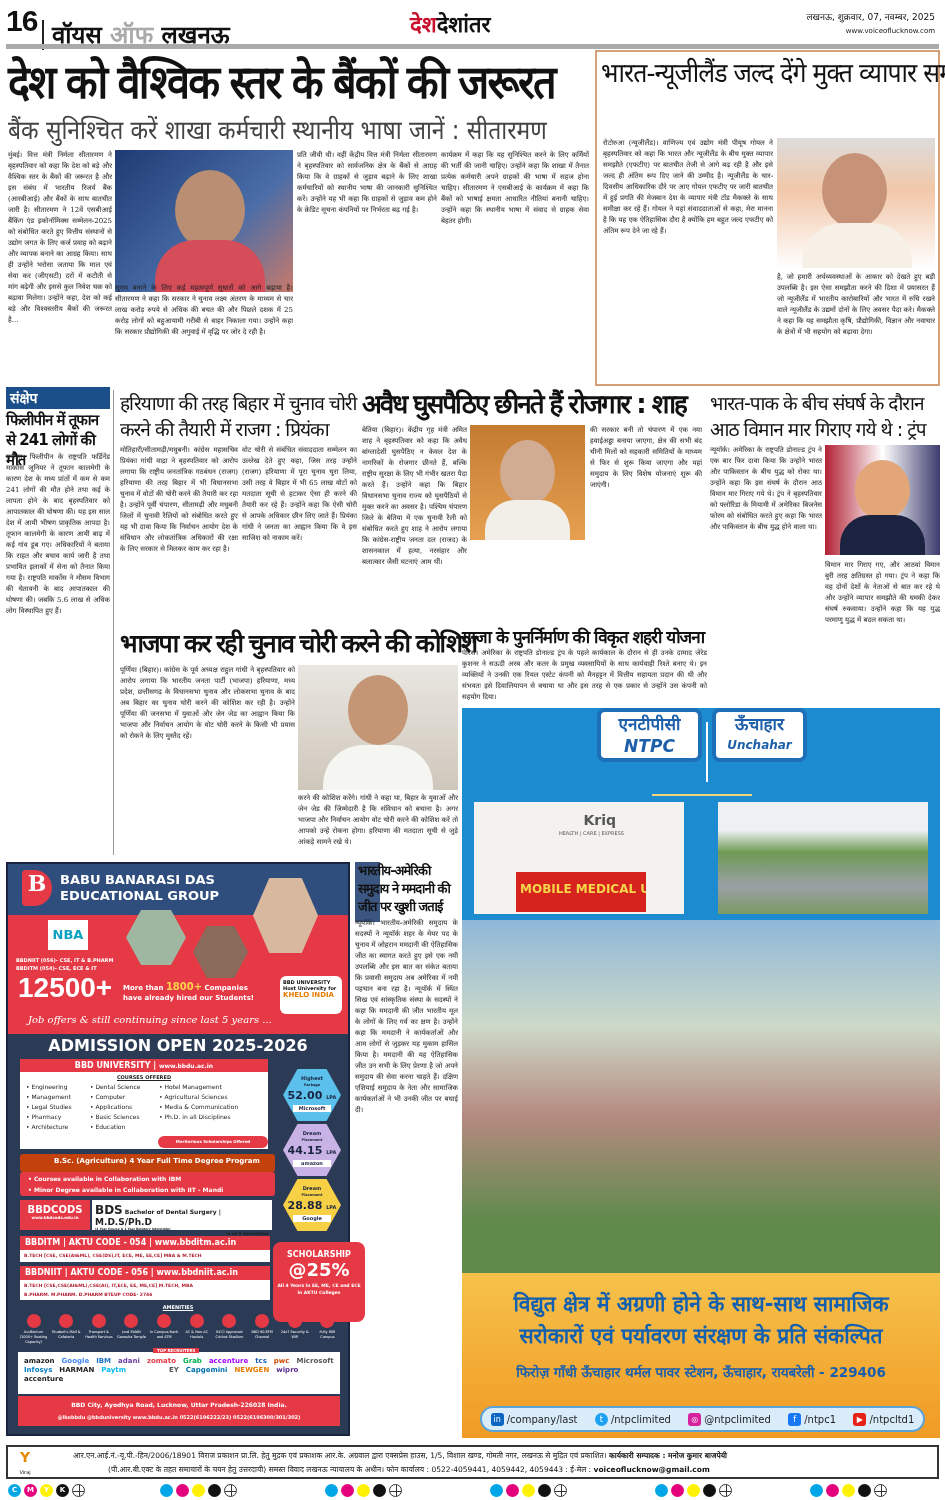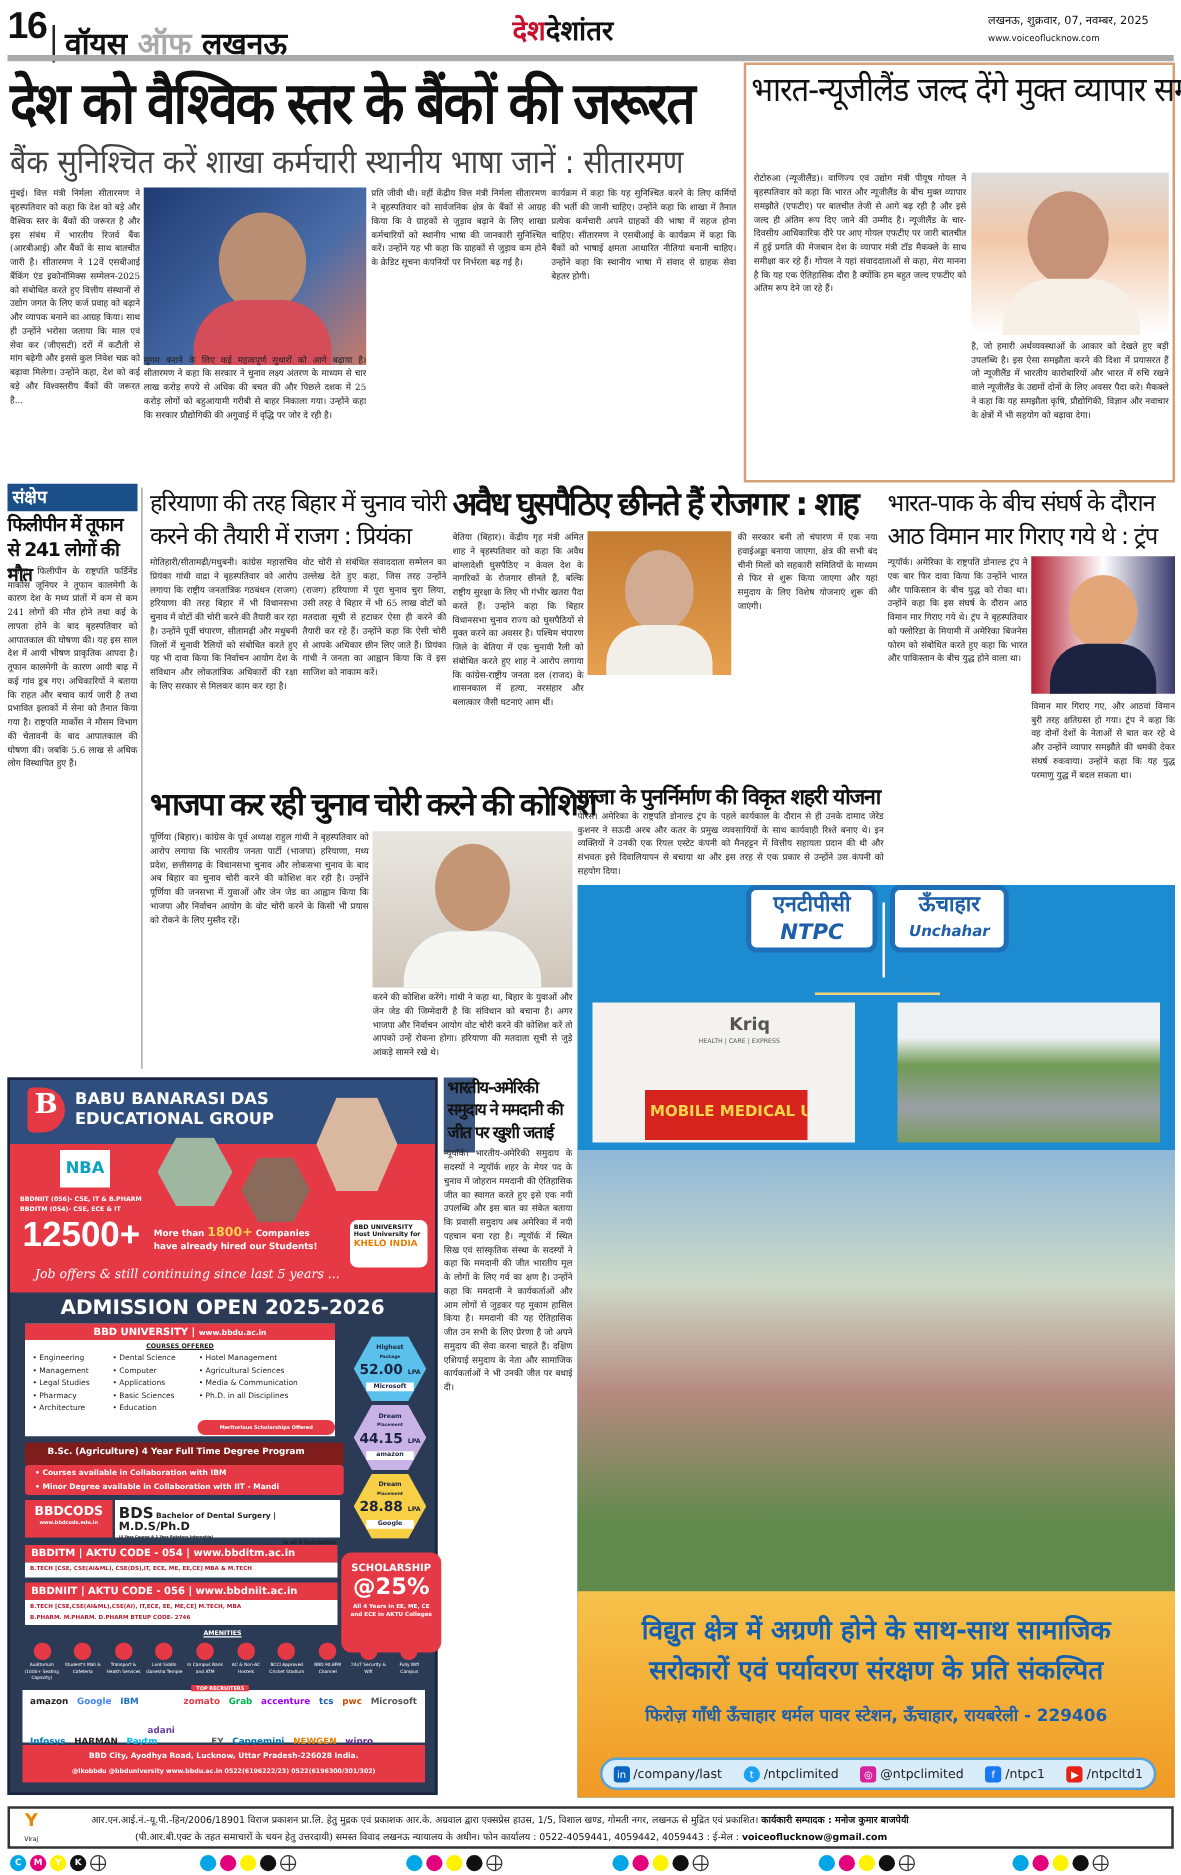--- a/index.html
+++ b/index.html
@@ -4,21 +4,21 @@
 <style>
 *{box-sizing:border-box;margin:0;padding:0}
 body{width:945px;height:1500px;background:#fff;font-family:"DejaVu Sans",sans-serif;color:#111;position:relative;overflow:hidden}
 .abs{position:absolute}
 .masthead{left:0;top:0;width:945px;height:45px}
 .pageno{left:6px;top:4px;font:bold 30px "Liberation Sans",sans-serif;letter-spacing:-1px}
 .pubname{left:42px;top:20px;font:bold 24px "DejaVu Sans",sans-serif;border-left:2px solid #222;padding-left:8px;line-height:30px}
 .pubname .mid{color:#aaa}
 .section{left:410px;top:8px;font:bold 22px "DejaVu Serif",serif}
 .section .red{color:#c8102e}
-.dateline{right:26px;top:10px;font-size:9px;line-height:14px}
+.dateline{right:10px;top:10px;font-size:9px;text-align:right;line-height:14px}
 .rule{left:6px;top:44px;width:933px;height:5px;background:#aaa}
 .headline-main{left:8px;top:54px;width:580px;font:bold 46px "DejaVu Sans Condensed","DejaVu Sans",sans-serif;letter-spacing:-2px;line-height:56px;white-space:nowrap;transform:scaleX(.9);transform-origin:left}
 .subhead-main{left:8px;top:114px;width:580px;font:26px "DejaVu Sans",sans-serif;color:#444;white-space:nowrap;line-height:32px;transform:scaleX(.88);transform-origin:left}
 .col-text{font:7px/11px "DejaVu Serif",serif;color:#222;text-align:justify;overflow:hidden}
 .box-nz{left:595px;top:50px;width:345px;height:336px;border:2px solid #d3a07a;background:#fff}
 .nz-head{position:absolute;left:4px;top:4px;width:340px;font:27px "DejaVu Sans",sans-serif;line-height:34px;letter-spacing:-1px;white-space:nowrap;transform:scaleX(.92);transform-origin:left}
 .photo{background:#6b7f96;overflow:hidden}
 .sankshep{left:6px;top:387px;width:104px;height:22px;background:#1b4f8a;color:#fff;font:bold 14px "DejaVu Sans",sans-serif;padding-left:4px;line-height:22px}
 .sankshep-head{left:6px;top:410px;width:104px;font:bold 15px "DejaVu Sans",sans-serif;line-height:20px;letter-spacing:-1px}
 .vline{background:#999;width:1px}
@@ -196,21 +196,21 @@
         <div>• Media &amp; Communication</div>
         <div>• Pharmacy</div>
         <div>• Basic Sciences</div>
         <div>• Ph.D. in all Disciplines</div>
         <div>• Architecture</div>
         <div>• Education</div>
         <div></div>
       </div>
   </div>
   <div class="bbd-red" style="position:absolute;left:150px;top:272px;width:110px;height:12px;border-radius:6px;font:bold 4px 'DejaVu Sans',sans-serif;line-height:12px;text-align:center">Meritorious Scholarships Offered</div>
-  <div style="position:absolute;left:12px;top:290px;width:255px;height:18px;background:#7f1d1d;color:#fff;font:bold 7px 'DejaVu Sans',sans-serif;line-height:14px;padding-left:18px;border-radius:3px">B.Sc. (Agriculture) 4 Year Full Time Degree Program</div>
+  <div style="position:absolute;left:12px;top:290px;width:255px;height:18px;background:#c2410c;color:#fff;font:bold 7px 'DejaVu Sans',sans-serif;line-height:14px;padding-left:34px;border-radius:3px">B.Sc. (Agriculture) 4 Year Full Time Degree Program</div>
   <div class="bbd-red" style="position:absolute;left:12px;top:308px;width:255px;height:24px;font:bold 6px 'DejaVu Sans',sans-serif;line-height:11px;padding:1px 8px;border-radius:3px">
     <div>• <span>Courses available in Collaboration with</span> <span>IBM</span></div>
     <div>• <span>Minor Degree available in Collaboration with</span> <span>IIT - Mandi</span></div>
   </div>
   <div id="packages">
       <div style="position: absolute; left: 275px; top: 205px; width: 58px; height: 52px; background: rgb(91, 192, 235); clip-path: polygon(25% 0px, 75% 0px, 100% 50%, 75% 100%, 25% 100%, 0px 50%); text-align: center; font: bold 5px / 7px &quot;DejaVu Sans&quot;, sans-serif; color: rgb(26, 36, 64); padding-top: 6px;">
         <div>Highest</div>
         <div style="font-size:3.5px">Package</div>
         <div style="font-size:11px;line-height:13px">52.00 <span style="font-size:5px">LPA</span></div>
         <div style="background:#fff;margin:1px 10px;font-size:5px">Microsoft</div>
@@ -237,21 +237,21 @@
     <div style="font-size:3px">(4 Year Course &amp; 1 Year Rotatory Internship)</div>
     <div style="font-size:4px;text-align:right">in all 9 Specialities</div>
   </div>
   <div class="bbd-red" style="position:absolute;left:12px;top:372px;width:250px;height:14px;font:bold 8px 'DejaVu Sans',sans-serif;line-height:14px;padding-left:5px;white-space:nowrap;overflow:hidden"><span>BBDITM</span> | <span>AKTU CODE - 054</span> | <span>www.bbditm.ac.in</span></div>
   <div class="bbd-white" style="position:absolute;left:12px;top:386px;width:250px;height:12px;font:bold 4.5px 'DejaVu Sans',sans-serif;line-height:12px;padding-left:4px;color:#b21e2f;white-space:nowrap;overflow:hidden">B.TECH [CSE, CSE(AI&amp;ML), CSE(DS),IT, ECE, ME, EE,CE] MBA &amp; M.TECH</div>
   <div class="bbd-red" style="position:absolute;left:12px;top:402px;width:250px;height:14px;font:bold 8px 'DejaVu Sans',sans-serif;line-height:14px;padding-left:5px;white-space:nowrap;overflow:hidden"><span>BBDNIIT</span> | <span>AKTU CODE - 056</span> | <span>www.bbdniit.ac.in</span></div>
   <div class="bbd-white" style="position:absolute;left:12px;top:416px;width:250px;height:20px;font:bold 4.5px 'DejaVu Sans',sans-serif;line-height:9px;padding:1px 4px;color:#b21e2f">
     <div>B.TECH [CSE,CSE(AI&amp;ML),CSE(AI), IT,ECE, EE, ME,CE] M.TECH, MBA</div>
     <div>B.PHARM. M.PHARM. D.PHARM BTEUP CODE- 2746</div>
   </div>
-  <div class="bbd-red" style="position:absolute;left:265px;top:378px;width:80px;height:80px;border-radius:8px;text-align:center;padding-top:8px">
+  <div class="bbd-red" style="position:absolute;left:265px;top:378px;width:92px;height:80px;border-radius:8px;text-align:center;padding-top:8px">
     <div style="font:bold 8px 'DejaVu Sans',sans-serif">SCHOLARSHIP</div>
     <div style="font:bold 18px 'DejaVu Sans',sans-serif">@25%</div>
     <div style="font:bold 4.5px 'DejaVu Sans',sans-serif;line-height:7px;padding:2px 4px">All 4 Years in EE, ME, CE and ECE in AKTU Colleges</div>
   </div>
   <div style="position:absolute;left:0;top:440px;width:340px;text-align:center;color:#fff;font:bold 5px 'DejaVu Sans',sans-serif;text-decoration:underline">AMENITIES</div>
   <div id="amenities" style="position:absolute;left:10px;top:450px;width:325px;display:flex;justify-content:space-between">
       <div style="width: 31px; text-align: center; color: rgb(255, 255, 255); font: 3.5px / 5px &quot;DejaVu Sans&quot;, sans-serif;"><div style="width:14px;height:14px;border-radius:50%;background:#e63946;margin:0 auto 2px"></div>Auditorium (1000+ Seating Capacity)</div>
       <div style="width: 31px; text-align: center; color: rgb(255, 255, 255); font: 3.5px / 5px &quot;DejaVu Sans&quot;, sans-serif;"><div style="width:14px;height:14px;border-radius:50%;background:#e63946;margin:0 auto 2px"></div>Student's Mall &amp; Cafeteria</div>
       <div style="width: 31px; text-align: center; color: rgb(255, 255, 255); font: 3.5px / 5px &quot;DejaVu Sans&quot;, sans-serif;"><div style="width:14px;height:14px;border-radius:50%;background:#e63946;margin:0 auto 2px"></div>Transport &amp; Health Services</div>
       <div style="width: 31px; text-align: center; color: rgb(255, 255, 255); font: 3.5px / 5px &quot;DejaVu Sans&quot;, sans-serif;"><div style="width:14px;height:14px;border-radius:50%;background:#e63946;margin:0 auto 2px"></div>Lord Siddhi Ganesha Temple</div>
@@ -261,21 +261,21 @@
       <div style="width: 31px; text-align: center; color: rgb(255, 255, 255); font: 3.5px / 5px &quot;DejaVu Sans&quot;, sans-serif;"><div style="width:14px;height:14px;border-radius:50%;background:#e63946;margin:0 auto 2px"></div>BBD 90.8FM Channel</div>
       <div style="width: 31px; text-align: center; color: rgb(255, 255, 255); font: 3.5px / 5px &quot;DejaVu Sans&quot;, sans-serif;"><div style="width:14px;height:14px;border-radius:50%;background:#e63946;margin:0 auto 2px"></div>24x7 Security &amp; Wifi</div>
       <div style="width: 31px; text-align: center; color: rgb(255, 255, 255); font: 3.5px / 5px &quot;DejaVu Sans&quot;, sans-serif;"><div style="width:14px;height:14px;border-radius:50%;background:#e63946;margin:0 auto 2px"></div>Fully Wifi Campus</div>
     </div>
   <div class="bbd-white" style="position:absolute;left:10px;top:488px;width:322px;height:42px">
     <div class="bbd-red" style="position:absolute;left:135px;top:-4px;padding:0 4px;font:bold 4px 'DejaVu Sans',sans-serif">TOP RECRUITERS</div>
     <div id="recruiters" style="display:flex;flex-wrap:wrap;gap:1px 7px;padding:5px 6px;font:bold 7px 'DejaVu Sans',sans-serif">
         <span style="color: rgb(34, 34, 34);">amazon</span>
         <span style="color: rgb(66, 133, 244);">Google</span>
         <span style="color: rgb(31, 112, 193);">IBM</span>
-        <span style="color: rgb(107, 63, 160); margin-top: 23px;">adani</span>
+        <span style="color: rgb(107, 63, 160);">adani</span>
         <span style="color: rgb(226, 55, 68);">zomato</span>
         <span style="color: rgb(0, 177, 79);">Grab</span>
         <span style="color: rgb(161, 0, 255);">accenture</span>
         <span style="color: rgb(26, 95, 180);">tcs</span>
         <span style="color: rgb(208, 74, 2);">pwc</span>
         <span style="color: rgb(85, 85, 85);">Microsoft</span>
         <span style="color: rgb(0, 124, 195);">Infosys</span>
         <span style="color: rgb(34, 34, 34);">HARMAN</span>
         <span style="color: rgb(0, 186, 242);">Paytm</span>
         <span style="color: rgb(85, 85, 85); padding-left: 36px;">EY</span>

